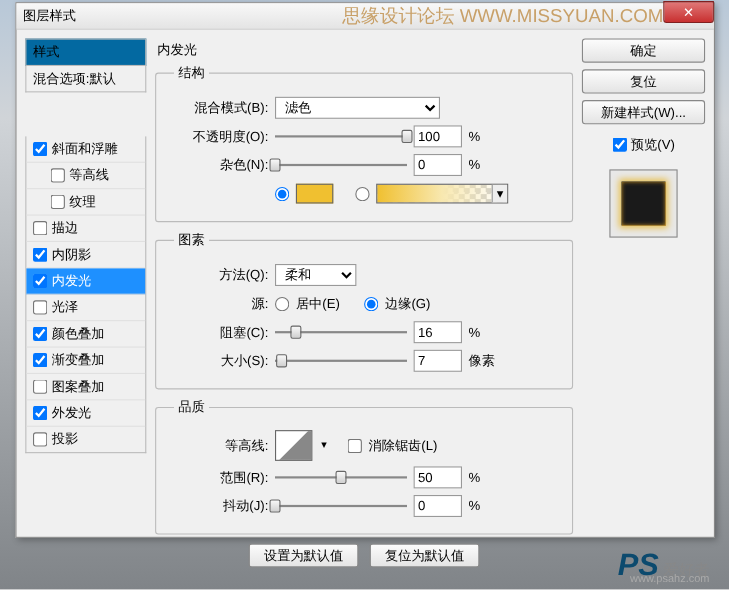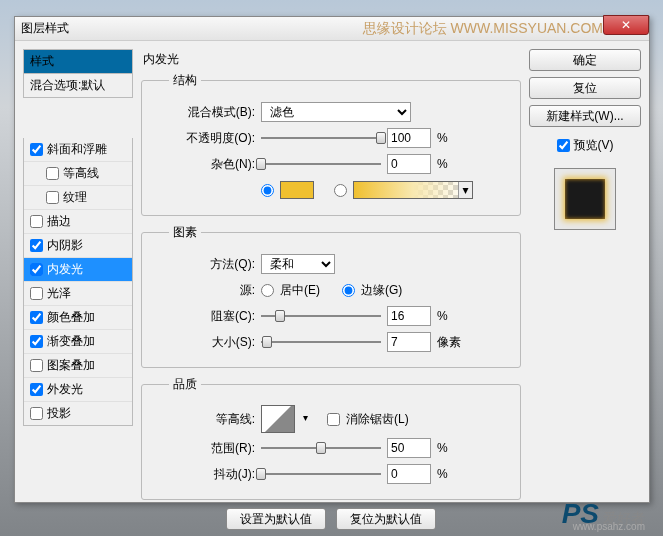--- a/index.html
+++ b/index.html
@@ -1,35 +1,35 @@
 <!DOCTYPE html>
 <html><head>
 <meta charset="utf-8">
 <style>
 * { box-sizing: border-box; margin: 0; padding: 0; font-family: "Microsoft YaHei", "SimSun", sans-serif; font-size: 12px; }
 body { background: #e8e8e8; width: 663px; height: 536px; position: relative; overflow: hidden; }
 .backdrop { position: absolute; top: 0; left: 0; width: 100%; height: 100%; background: linear-gradient(180deg, #b8c8d8 0%, #d0d4d8 20%, #808488 100%); }
-.dialog { position: absolute; top: 16px; left: 14px; width: 636px; height: 487px; background: #f0f0f0; border: 1px solid #888; box-shadow: 2px 2px 6px rgba(0,0,0,0.3); }
+.dialog { position: absolute; top: 2px; left: 14px; width: 636px; height: 487px; background: #f0f0f0; border: 1px solid #888; box-shadow: 2px 2px 6px rgba(0,0,0,0.3); }
 .titlebar { height: 24px; background: linear-gradient(#f8f8f8, #e4e4e4); border-bottom: 1px solid #ccc; display: flex; align-items: center; padding: 0 6px; position: relative; }
 .titlebar .title { flex: 1; }
-.titlebar .watermark { color: #c8a068; font-size: 14px; margin-right: 40px; }
+.titlebar .watermark { color: #c8a068; font-size: 17px; margin-right: 40px; }
 .close-btn { position: absolute; right: 0; top: -2px; width: 46px; height: 20px; background: linear-gradient(#e07878, #c83030); border: 1px solid #802020; border-radius: 0 0 3px 3px; display: flex; align-items: center; justify-content: center; color: #fff; font-size: 13px; cursor: pointer; }
 .body { display: flex; padding: 8px; gap: 8px; height: calc(100% - 24px); }
 .left-col { width: 110px; }
 .left-header { background: #0369a1; border: 1px solid #bbb; padding: 3px 6px; }
 .left-default { border: 1px solid #bbb; border-top: none; padding: 3px 6px; }
 .style-list { border: 1px solid #bbb; border-top: none; margin-top: 40px; }
 .style-item { display: flex; align-items: center; padding: 3px 6px; gap: 4px; border-bottom: 1px solid #e0e0e0; cursor: pointer; }
 .style-item.selected { background: #1e90ff; color: #fff; }
 .style-item.indent { padding-left: 22px; }
 .style-item:last-child { border-bottom: none; }
 input[type="checkbox"] { width: 13px; height: 13px; }
 .mid-col { flex: 1; }
 .section-title { padding: 2px 0 4px 2px; }
-fieldset { border: 1px solid #bbb; border-radius: 3px; padding: 8px 10px 10px 27px; margin-bottom: 8px; }
+fieldset { border: 1px solid #bbb; border-radius: 3px; padding: 8px 10px 10px 16px; margin-bottom: 8px; }
 legend { padding: 0 4px; }
 .row { display: flex; align-items: center; margin: 4px 0; gap: 6px; min-height: 22px; }
 .lbl { width: 86px; text-align: right; }
 select { height: 20px; border: 1px solid #999; background: #fff; padding: 1px 4px; }
 .slider { position: relative; height: 18px; flex: 1; max-width: 120px; }
 .slider-track { position: absolute; top: 8px; left: 0; right: 0; height: 2px; background: #888; }
 .slider-thumb { position: absolute; top: 3px; width: 10px; height: 12px; background: linear-gradient(#f8f8f8,#d0d0d0); border: 1px solid #666; border-radius: 2px; transform: translateX(-50%); cursor: pointer; }
 .num-input { width: 44px; height: 20px; border: 1px solid #999; padding: 1px 3px; text-align: left; background: #fff; }
 .unit { width: 30px; }
 .radio-row { display: flex; align-items: center; gap: 6px; }

